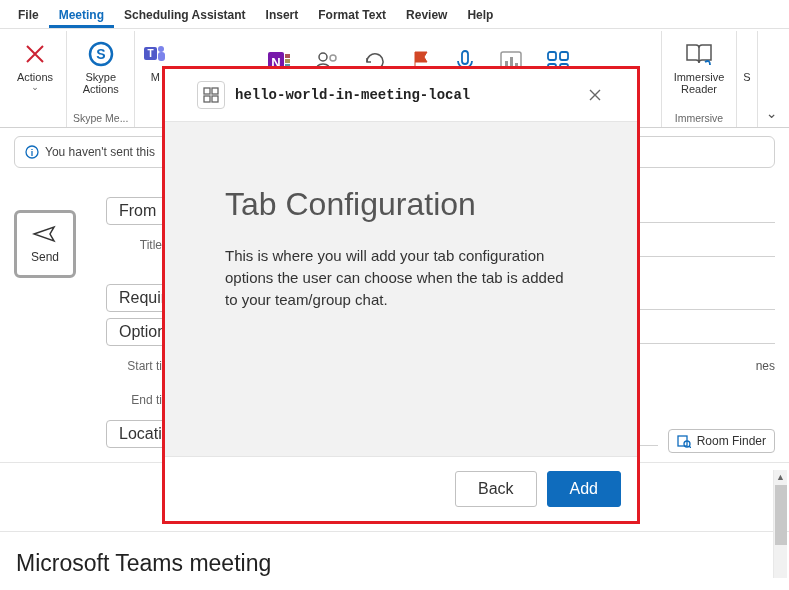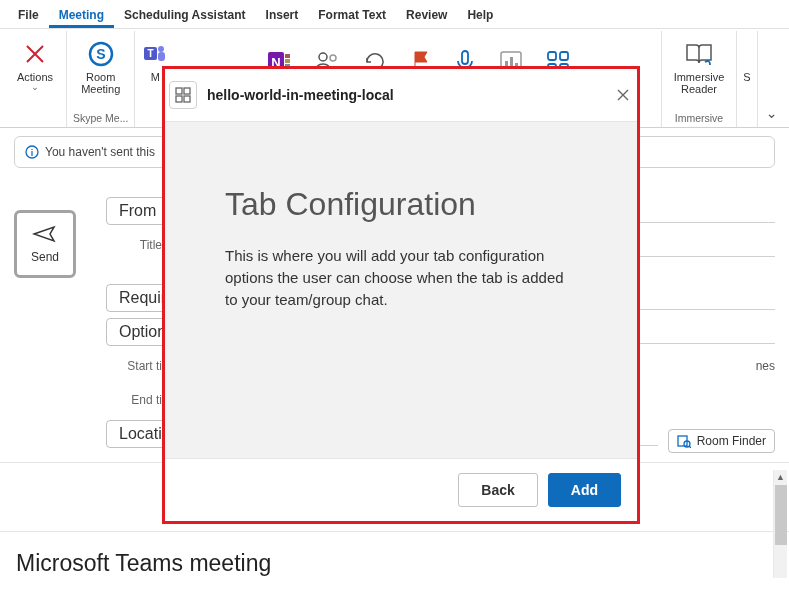--- a/index.html
+++ b/index.html
@@ -165,22 +165,23 @@
       height:458px;
       background:#fff;
       border:3px solid #e31b23;
       display:flex;
       flex-direction:column;
     }
     .modal-header {
       display:flex;
       align-items:center;
       gap:10px;
-      padding:12px 4px;
+      padding:12px 32px;
       border-bottom:1px solid #e5e5e5;
+      font-family:Liberation Mono, monospace;
     }
     .modal-header .app-icon {
       width:28px; height:28px;
       border:1px solid #d1d1d1;
       border-radius:4px;
       display:flex; align-items:center; justify-content:center;
     }
     .modal-header .title { font-weight:600; font-size:14px; color:#222;}
     .modal-close { margin-left:auto; color:#666; font-size:14px; padding:4px;}
     .modal-body {
@@ -204,22 +205,22 @@
       display:flex;
       justify-content:flex-end;
       gap:10px;
       padding:14px 16px;
       border-top:1px solid #e5e5e5;
       background:#fff;
     }
     .btn {
       border-radius:3px;
       padding:8px 22px;
-      font-size:14px;
-      font-weight:700;
+      font-size:16px;
+      font-weight:400;
       border:1px solid #c1c1c1;
       background:#fff;
       color:#333;
     }
     .btn.primary {
       background:#0f6cbd;
       border-color:#0f6cbd;
       color:#fff;
     }
     svg { display:block; }
@@ -255,21 +256,21 @@
 
   <div class="ribbon-group">
     <div class="ribbon-buttons">
       <div class="ribbon-button">
         <div class="icon-slot">
           <svg width="28" height="28" viewBox="0 0 28 28">
               <circle cx="14" cy="14" r="11" fill="none" stroke="#0f6cbd" stroke-width="2.5"></circle>
               <text x="14" y="19" text-anchor="middle" font-size="14" font-weight="bold" fill="#0f6cbd">S</text>
             </svg>
         </div>
-        <span>Room Meeting</span>
+        <span>Skype Actions</span>
       </div>
     </div>
     <div class="ribbon-group-label">Skype Me...</div>
   </div>
 
   <div class="ribbon-group" style="border-right:none;">
     <div class="ribbon-buttons">
       <div class="ribbon-button" style="width:28px;">
         <div class="icon-slot">
           <svg width="26" height="26" viewBox="0 0 26 26">

